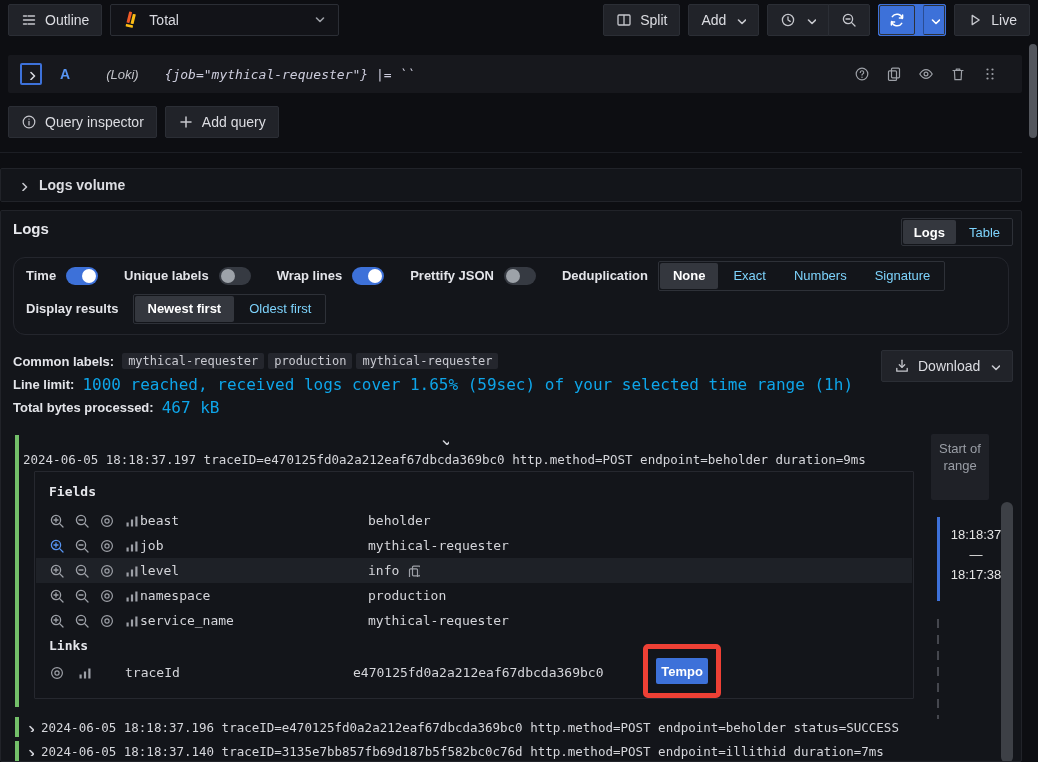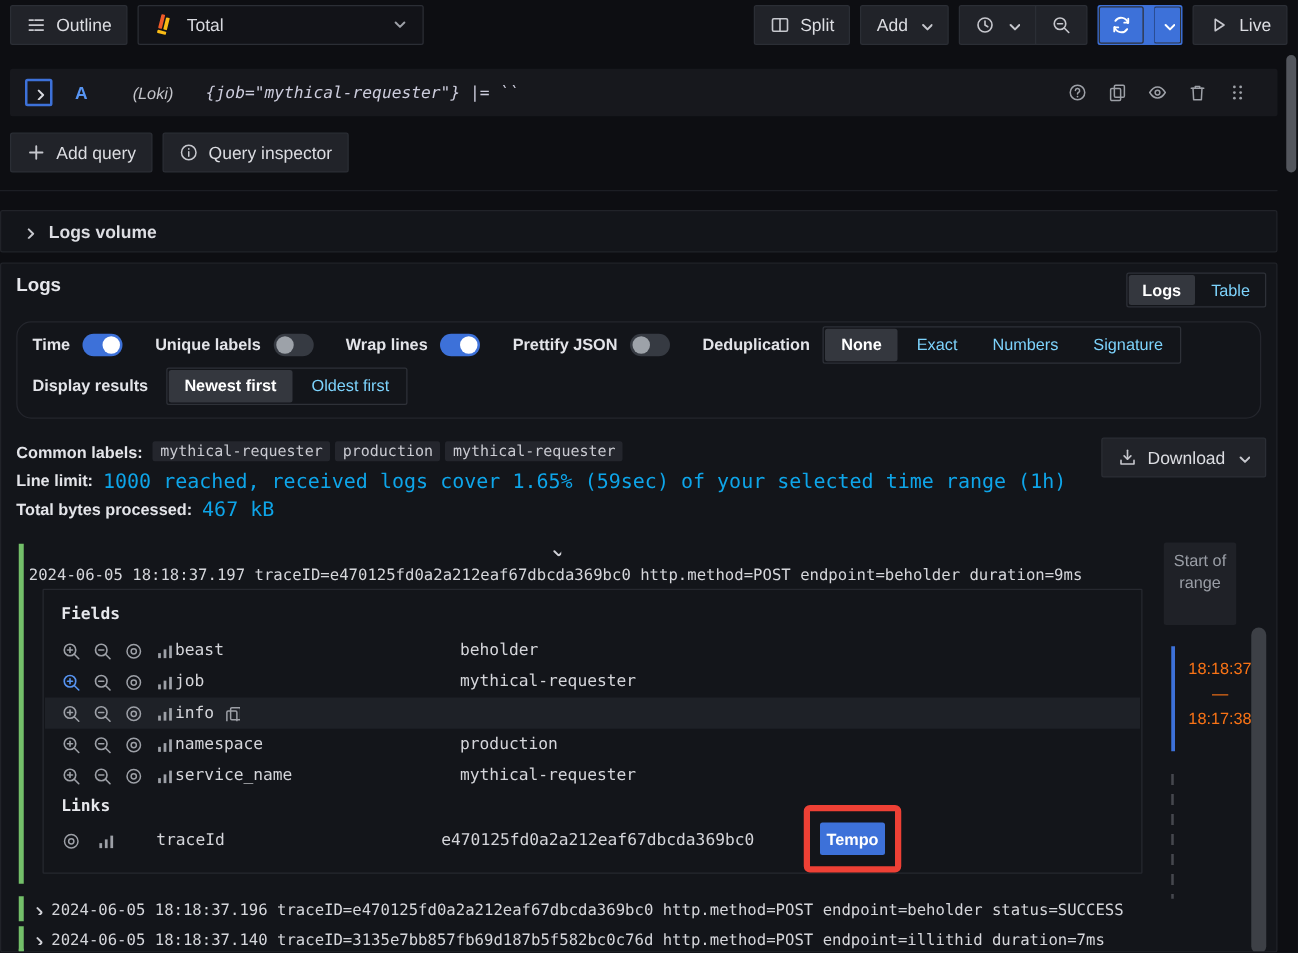--- a/index.html
+++ b/index.html
@@ -115,21 +115,21 @@
                 display:flex; align-items:center; justify-content:center; }
   .tempo-btn { width:52px; height:26px; background:#3d71d9; border:none; border-radius:2px;
                color:#fff; font-family:"Liberation Sans",sans-serif; font-size:13px; font-weight:700; cursor:pointer; }
 
   
   .start-box { position:absolute; left:930px; top:223px; width:58px; height:66px;
                background:#1f2127; border-radius:2px; color:#9a9ea6; font-size:13px;
                text-align:center; padding-top:6px; line-height:17px; }
   .tl-bar { position:absolute; left:936px; top:306px; width:3px; height:84px; background:#3d71d9; }
   .tl-times { position:absolute; left:944px; top:316px; width:62px; display:flex; flex-direction:column;
-              gap:5px; color:#f97316; font-size:13px; text-align:center; }
+              gap:5px; color:#e5e5e5; font-size:13px; text-align:center; }
   .tl-dash { position:absolute; left:936px; top:408px; width:2px; height:100px;
              background:repeating-linear-gradient(180deg,#45474e 0 9px,transparent 9px 16px); }
   .panel-scrollbar { position:absolute; left:1000px; top:291px; width:12px; height:261px;
                      background:#3d4046; border-radius:6px; cursor:grab; }
   .page-scrollbar { position:absolute; left:1029px; top:44px; width:8px; height:94px;
                     background:#53565d; border-radius:4px; cursor:grab; }
 </style>
 </head>
 <body>
 
@@ -323,29 +323,29 @@
       </svg>
     <svg class="ic">
         <use href="#i-grip"></use>
       </svg>
   </div>
 </div>
 
 <div class="actions">
   <button class="btn">
     <svg class="ic">
-        <use href="#i-plus"></use>
-      </svg>
-    <span>Add query</span>
+        <use href="#i-info"></use>
+      </svg>
+    <span>Query inspector</span>
   </button>
   <button class="btn">
     <svg class="ic">
-        <use href="#i-info"></use>
-      </svg>
-    <span>Query inspector</span>
+        <use href="#i-plus"></use>
+      </svg>
+    <span>Add query</span>
   </button>
 </div>
 
 <div class="divider"></div>
 
 <div class="panel" id="logs-volume">
   <svg class="ic">
       <use href="#i-chevron-right"></use>
     </svg>
   <span>Logs volume</span>
@@ -482,20 +482,21 @@
         <svg class="ic">
             <use href="#i-search-minus"></use>
           </svg>
         <svg class="ic">
             <use href="#i-visibility"></use>
           </svg>
         <svg class="ic">
             <use href="#i-bars"></use>
           </svg>
       </span>
+      <span class="d-key">level</span>
       <span class="d-val">
         <span>info</span>
         <svg class="ic">
             <use href="#i-copy"></use>
           </svg>
       </span>
     </div>
 
     <div class="d-row" style="top:111px">
       <span class="d-icons">

